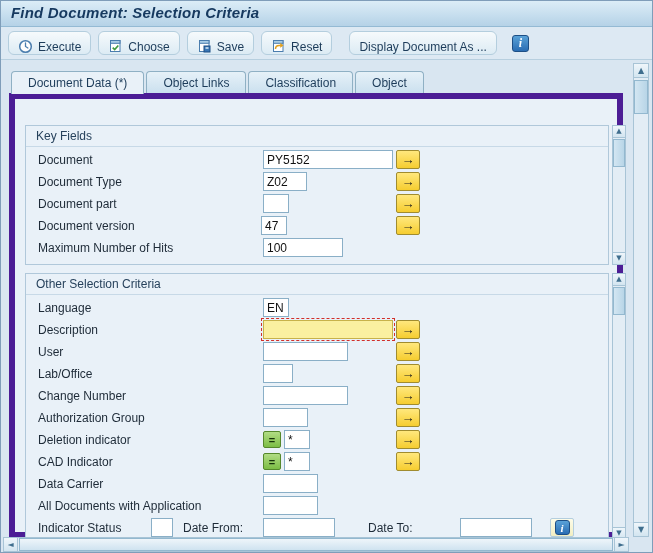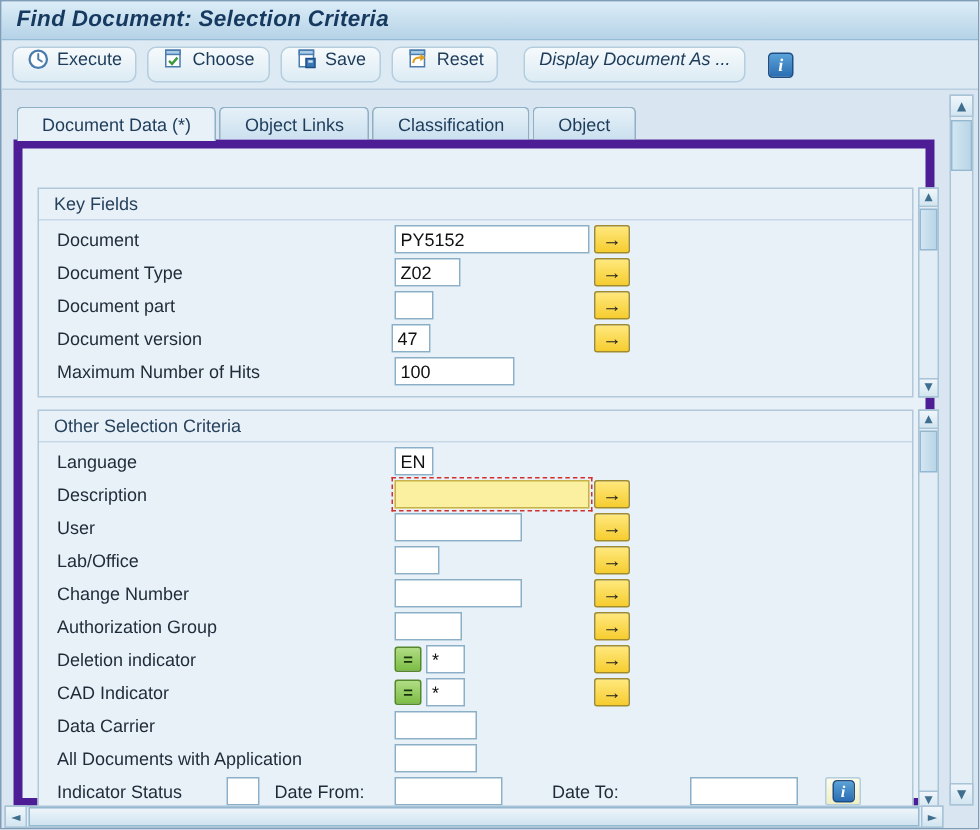--- a/index.html
+++ b/index.html
@@ -23,21 +23,21 @@
   }
 
   
   .toolbar {
     position:absolute; left:0; top:26px; width:100%; height:33px;
     border-bottom:1px solid #b7cfdf;
     display:flex; align-items:center; padding-left:7px; box-sizing:border-box; gap:7px;
     background:#dde9f3;
   }
   .tbtn {
-    display:inline-flex; align-items:flex-start; gap:5px; height:24px; padding:0 9px;
+    display:inline-flex; align-items:flex-end; gap:5px; height:24px; padding:0 9px;
     border:1px solid #b4cede; border-radius:6px;
     background:linear-gradient(#f6fafc,#dcebf4);
     color:#1d3c5a; font-size:12px; font-family:inherit; cursor:pointer;
   }
   .tbtn svg { display:block; }
   .ibtn {
     width:17px; height:17px; box-sizing:border-box;
     background:linear-gradient(#5aa2d8,#2a6db3);
     border:1px solid #1d4f86; border-radius:3px; color:#fff;
     font:italic bold 12px "Liberation Serif", serif;
@@ -176,21 +176,21 @@
     </button>
     <button class="tbtn">
       <svg width="15" height="15" viewBox="0 0 15 15">
         <rect x="2.5" y="1.5" width="9.5" height="11" fill="#fff" stroke="#4a7dae"></rect>
         <rect x="2.5" y="1.5" width="9.5" height="2.8" fill="#a8cce6" stroke="#4a7dae"></rect>
         <path d="M4.5 10c0-2.2 1.6-3.6 3.6-3.6h1.6" stroke="#e0a020" stroke-width="1.5" fill="none"></path>
         <polygon points="9.2,4 12.6,6.4 9.2,8.8" fill="#e0a020"></polygon>
       </svg>
       <span>Reset</span>
     </button>
-    <button class="tbtn" style="margin-left:10px;font-style:italic;">
+    <button class="tbtn" style="margin-left:10px;">
       <span>Display Document As ...</span>
     </button>
     <button class="ibtn">
       <span>i</span>
     </button>
   </div>
 
   <div class="tabs-row">
     <div class="tab active">
       <span>Document Data (*)</span>

